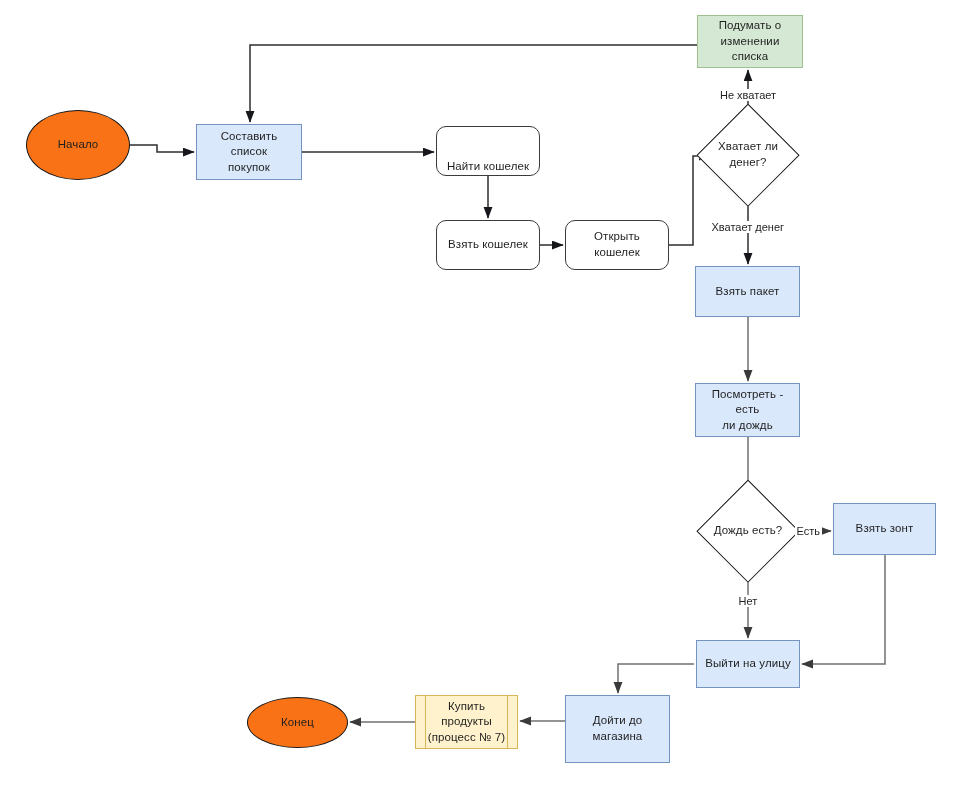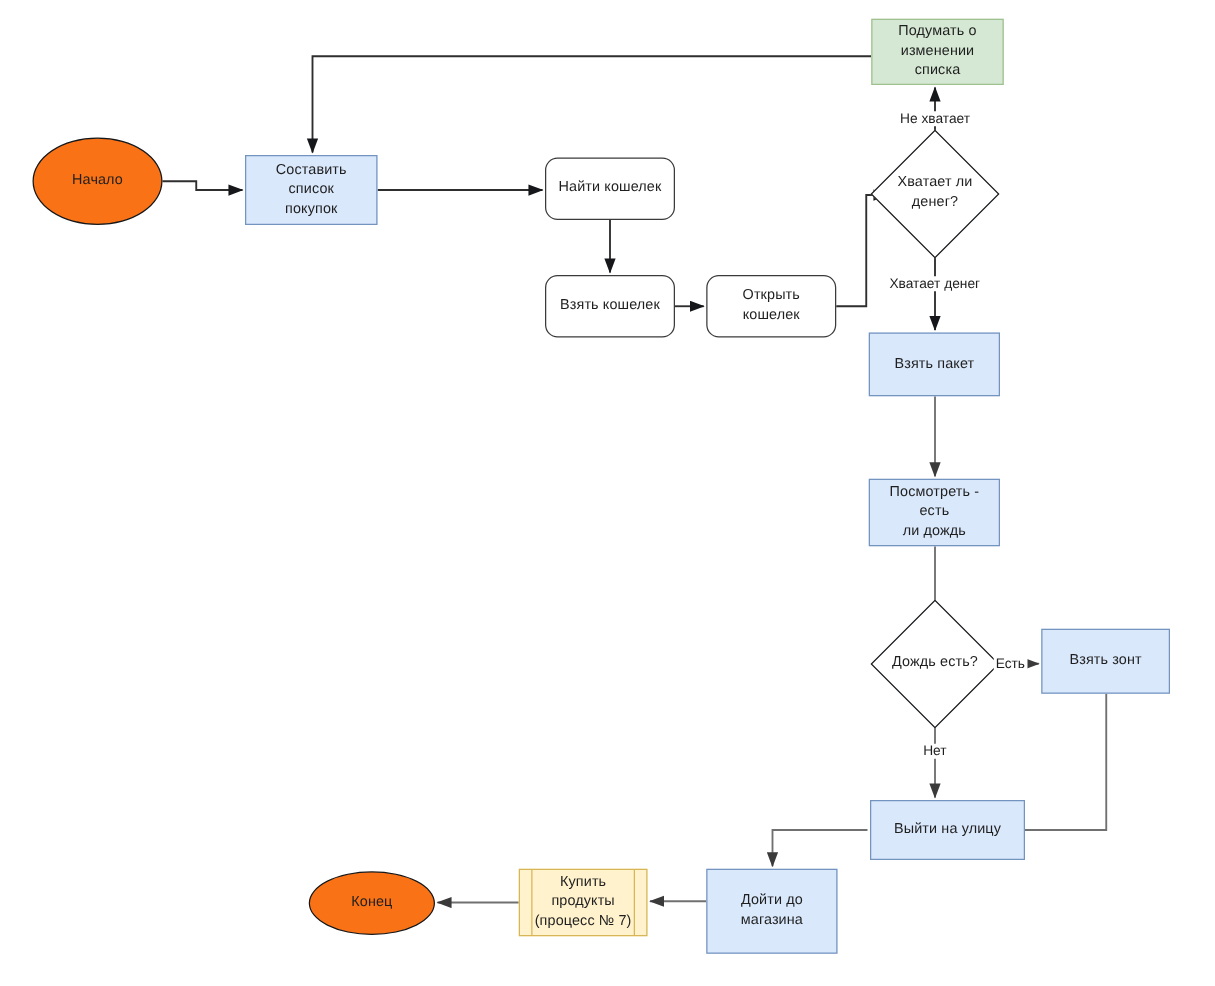--- a/index.html
+++ b/index.html
@@ -138,21 +138,21 @@
   </svg>
 
   <div id="node-layer">
       <div class="node shape-terminator" style="left: 26px; top: 110px; width: 104px; height: 70px;">
         <span class="nlabel">Начало</span>
       </div>
       <div class="node shape-process-blue" style="left: 196px; top: 124px; width: 106px; height: 56px;">
         <span class="nlabel">Составить список
 покупок</span>
       </div>
-      <div class="node shape-rounded" style="left: 436px; top: 126px; width: 104px; height: 50px;">
+      <div class="node shape-rounded" style="left: 436px; top: 126px; width: 104px; height: 50px; align-items: flex-end;">
         <span class="nlabel">Найти кошелек</span>
       </div>
       <div class="node shape-rounded" style="left: 436px; top: 220px; width: 104px; height: 50px;">
         <span class="nlabel">Взять кошелек</span>
       </div>
       <div class="node shape-rounded" style="left: 565px; top: 220px; width: 104px; height: 50px;">
         <span class="nlabel">Открыть кошелек</span>
       </div>
       <div class="node shape-decision" style="left: 698px; top: 105px; width: 100px; height: 100px;">
         <div class="dia"></div>
@@ -170,21 +170,21 @@
         <span class="nlabel">Посмотреть - есть
 ли дождь</span>
       </div>
       <div class="node shape-decision" style="left: 698px; top: 481px; width: 100px; height: 100px;">
         <div class="dia"></div>
         <span class="nlabel">Дождь есть?</span>
       </div>
       <div class="node shape-process-blue" style="left: 833px; top: 503px; width: 103px; height: 52px;">
         <span class="nlabel">Взять зонт</span>
       </div>
-      <div class="node shape-process-blue" style="left: 696px; top: 640px; width: 124px; height: 48px;">
+      <div class="node shape-process-blue" style="left: 696px; top: 640px; width: 104px; height: 48px;">
         <span class="nlabel">Выйти на улицу</span>
       </div>
       <div class="node shape-process-blue" style="left: 565px; top: 695px; width: 105px; height: 68px;">
         <span class="nlabel">Дойти до магазина</span>
       </div>
       <div class="node shape-predefined" style="left: 415px; top: 695px; width: 103px; height: 54px;">
         <div class="bar left"></div>
         <div class="bar right"></div>
         <span class="nlabel">Купить продукты
 (процесс № 7)</span>

